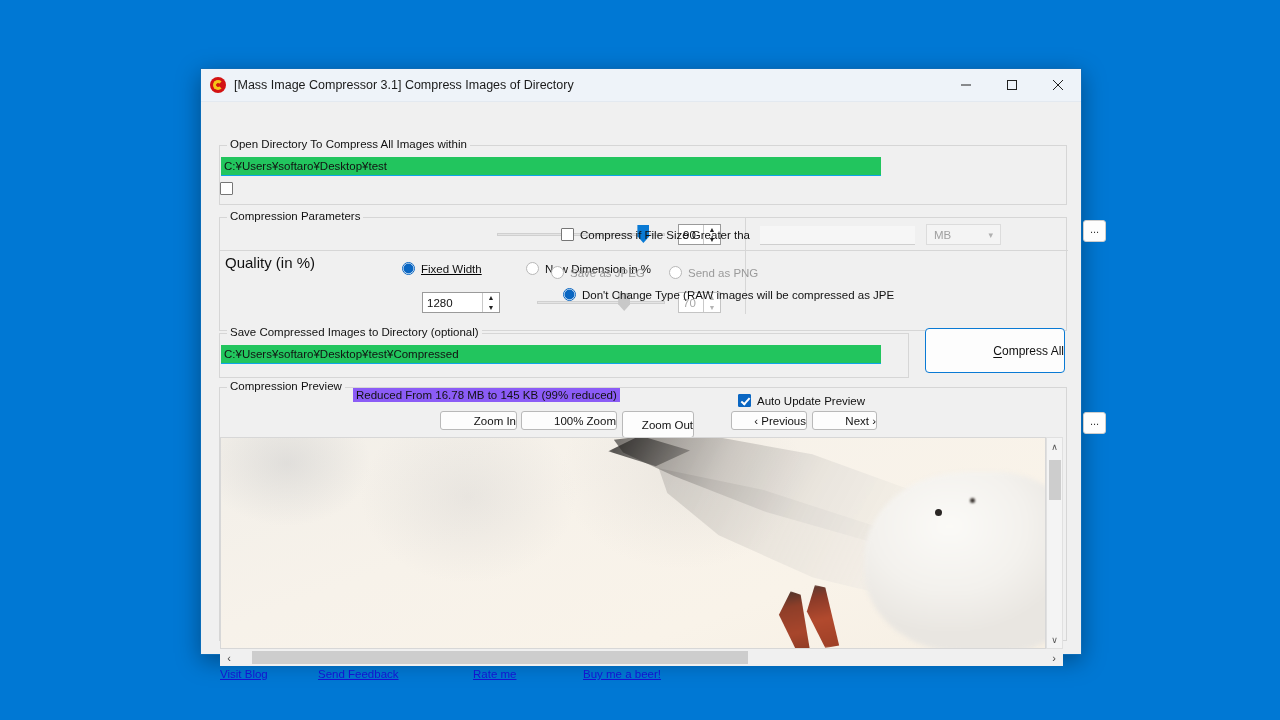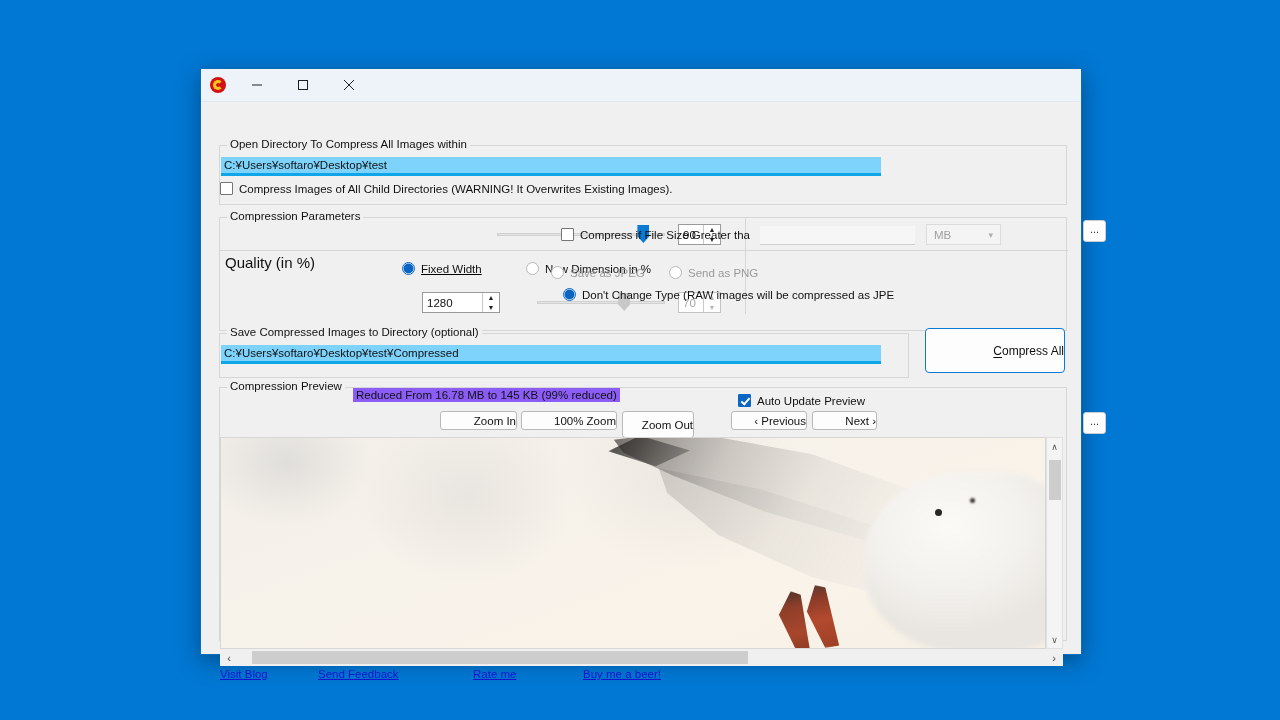--- a/index.html
+++ b/index.html
@@ -65,23 +65,23 @@
     position: absolute; top: -8px; left: 7px;
     background: #f0f0f0;
     padding: 0 3px;
     font-size: 11.5px; color: #111;
     white-space: nowrap;
   }
 
   
   .uinput {
     position: absolute;
-    background: #7dd3fc;
+    background: #22c55e;
     border: none;
-    border-bottom: 3px solid #0ea5e9;
+    border-bottom: 1px solid #0ea5e9;
     font-family: "Liberation Sans", sans-serif;
     font-size: 11.5px; color: #111;
     padding: 0 3px;
     outline: none;
   }
   .dots-btn {
     position: absolute;
     background: #fdfdfd;
     border: 1px solid #cdcdcd;
     border-radius: 3px;
@@ -305,20 +305,21 @@
     white-space: nowrap;
   }
 </style>
 </head>
 <body style="background: rgb(0, 120, 212);">
 
 <div id="window">
 
   <div id="titlebar">
     <div id="app-icon"></div>
+    <div id="title-text">[Mass Image Compressor 3.1] Compress Images of Directory</div>
     <div class="wbtn">
       <svg width="12" height="12" viewBox="0 0 12 12">
           <line x1="1" y1="6" x2="11" y2="6" stroke="#202020" stroke-width="1"></line>
         </svg>
     </div>
     <div class="wbtn">
       <svg width="12" height="12" viewBox="0 0 12 12">
           <rect x="1.5" y="1.5" width="9" height="9" fill="none" stroke="#202020" stroke-width="1"></rect>
         </svg>
     </div>
@@ -332,21 +333,20 @@
 
   <div id="client">
 
     <div class="group" style="left:18px; top:43px; width:848px; height:60px;">
       <span class="glabel">Open Directory To Compress All Images within</span>
     </div>
     <input class="uinput" style="left: 20px; top: 55px; width: 660px; height: 19px;" value="C:¥Users¥softaro¥Desktop¥test">
     <div class="dots-btn" style="left:882px; top:118px; width:23px; height:22px;">...</div>
     <div class="cbrow" style="left:19px; top:80px;">
       <span class="cbox"></span>
-      <span class="cblabel">Compress Images of All Child Directories (WARNING! It Overwrites Existing Images).</span>
     </div>
 
     <div class="group" style="left:18px; top:115px; width:848px; height:114px;">
       <span class="glabel">Compression Parameters</span>
 
       <div style="position:absolute;left:0;top:32px;width:525px;height:1px;background:#d6d6d6;"></div>
       <div style="position:absolute;left:525px;top:0;width:1px;height:96px;background:#d6d6d6;"></div>
       <div style="position:absolute;left:525px;top:32px;width:323px;height:1px;background:#d6d6d6;"></div>
     </div>
 

